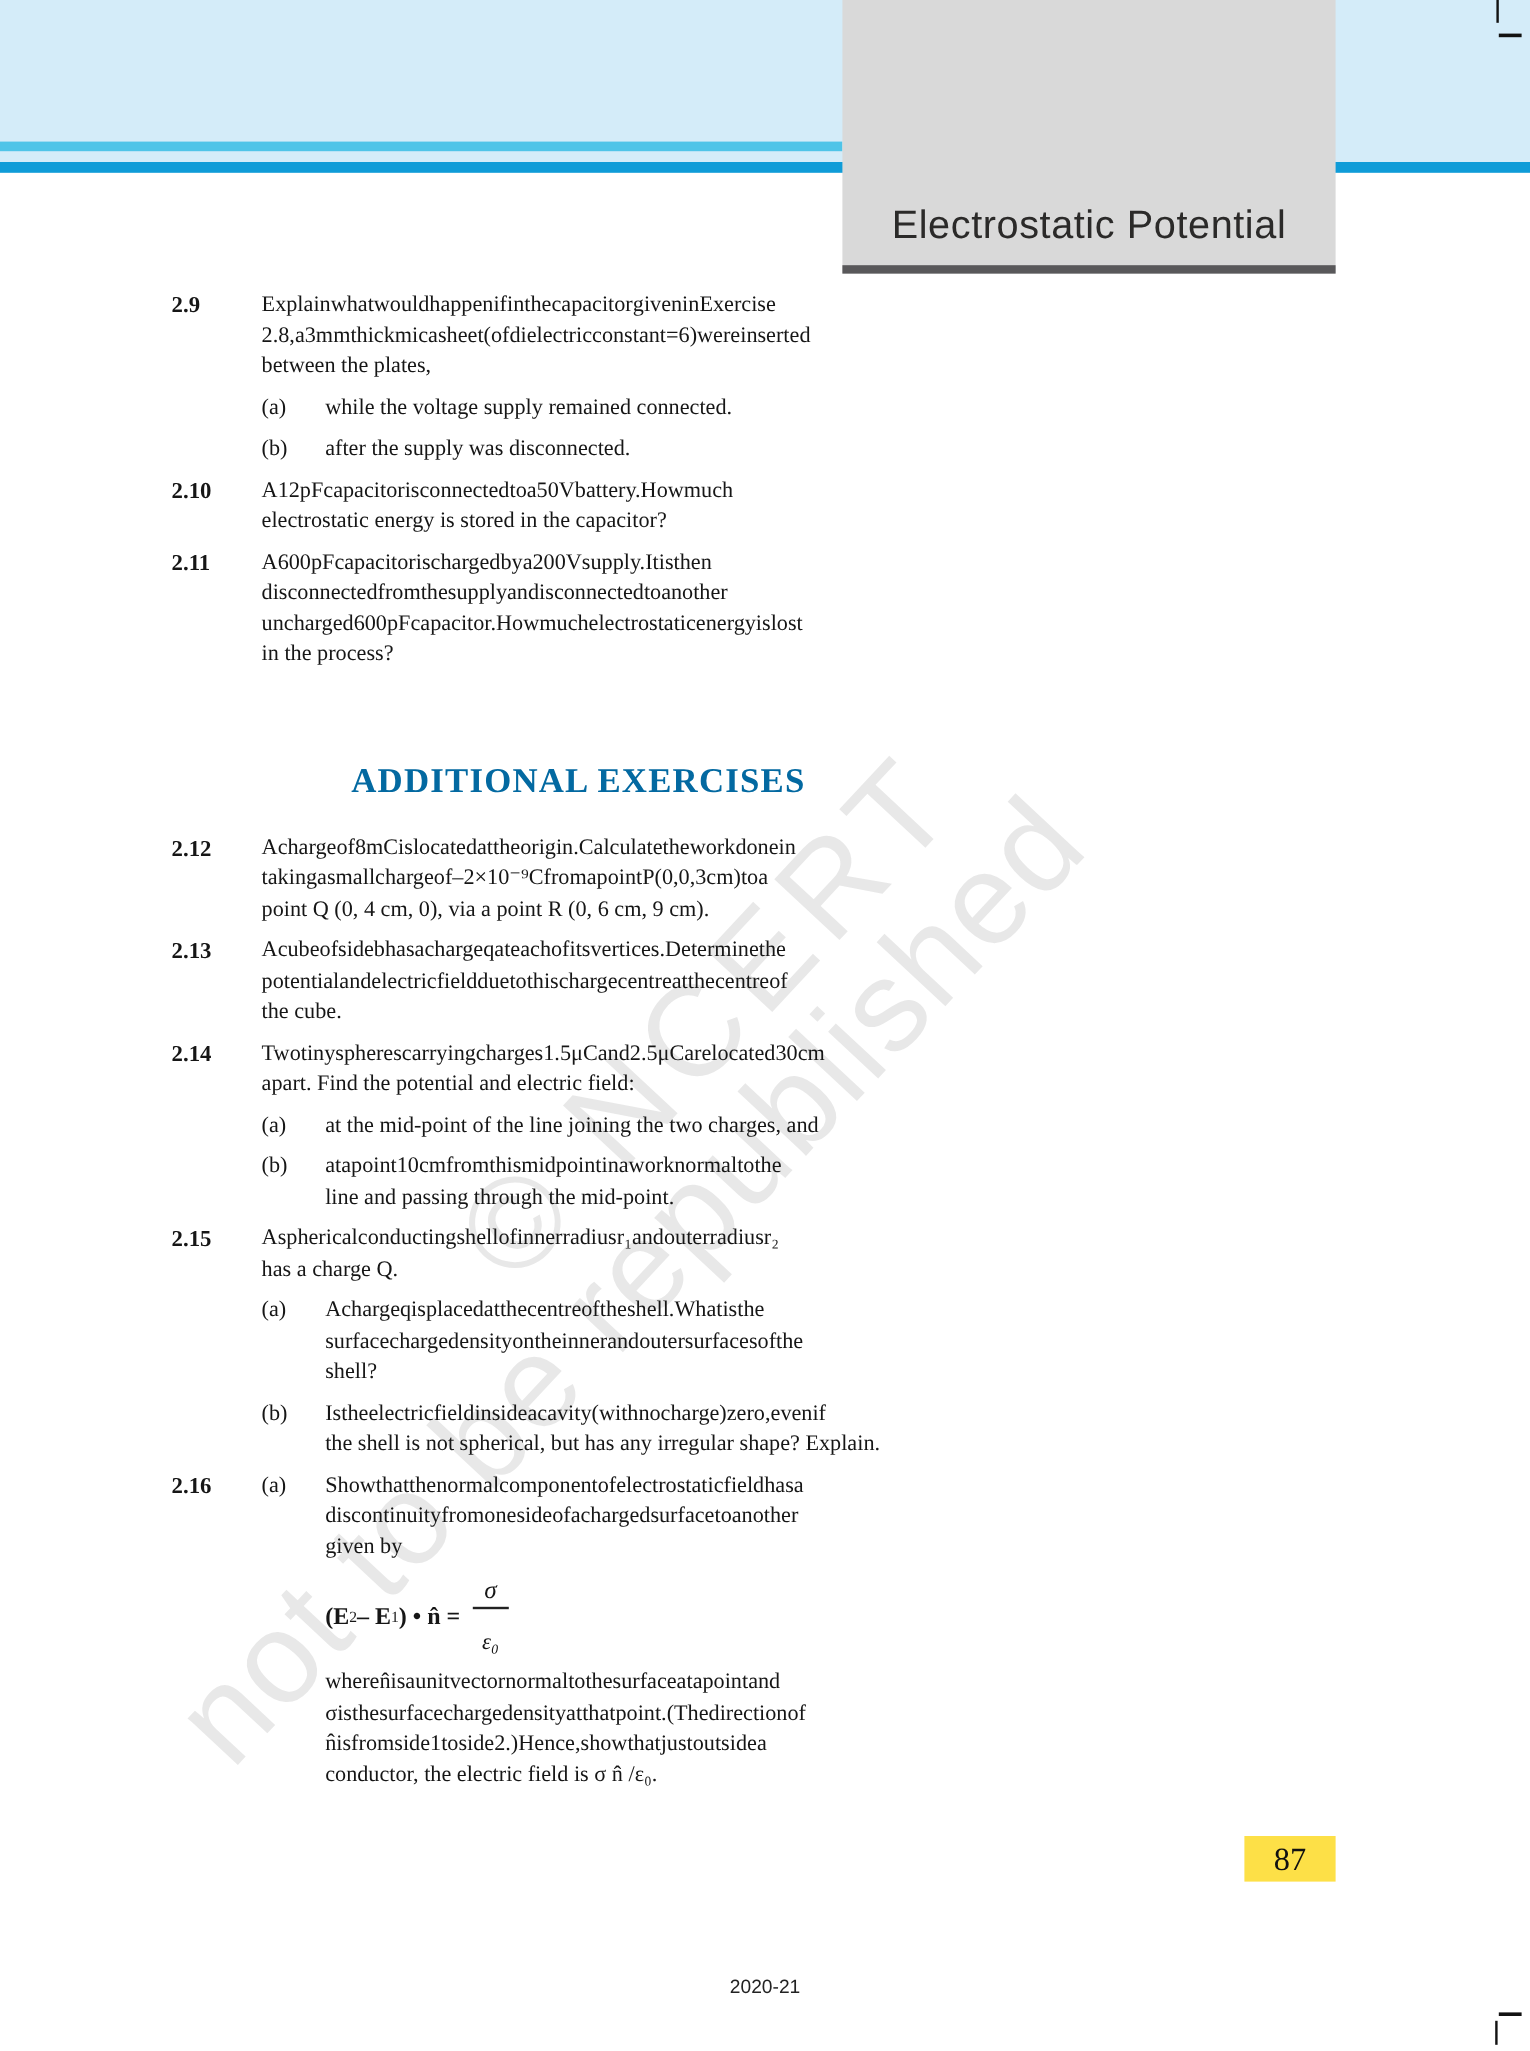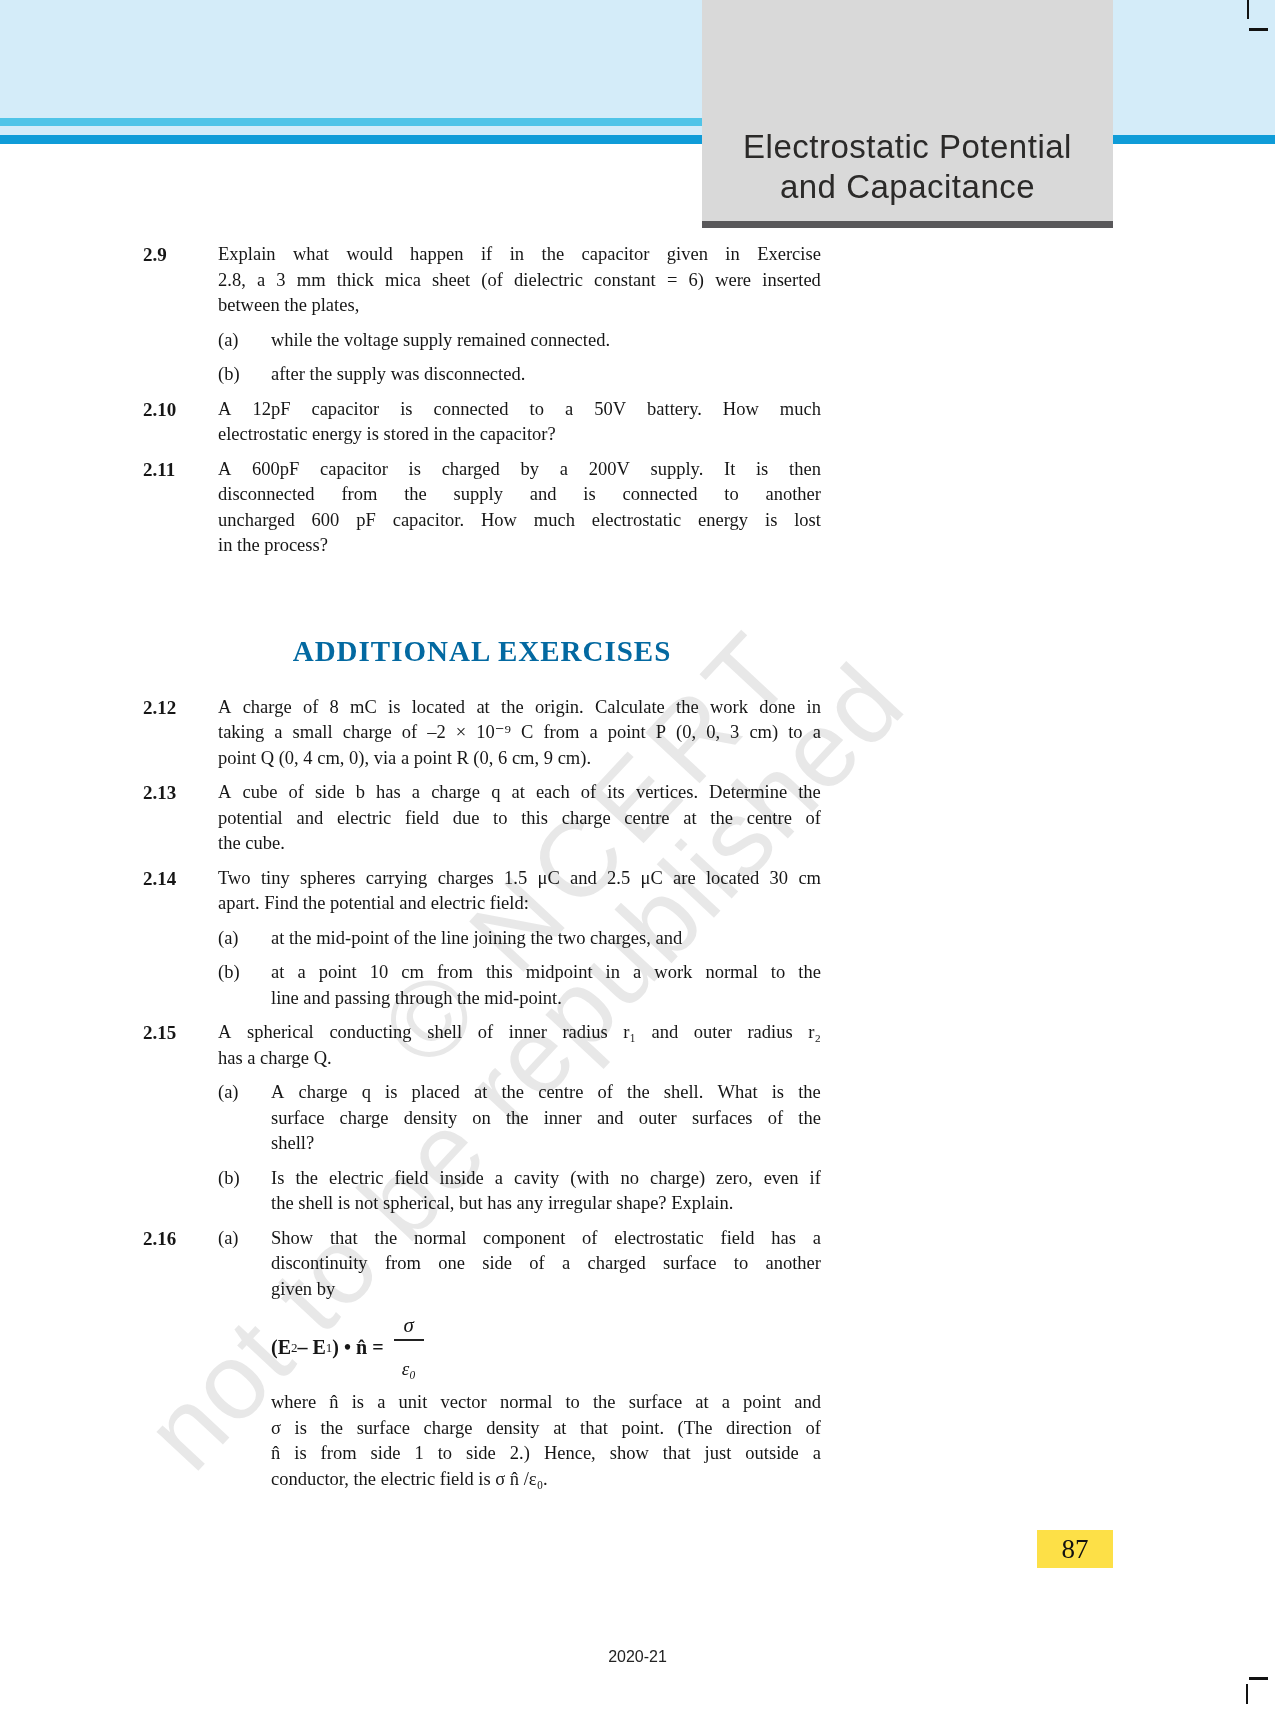--- a/index.html
+++ b/index.html
@@ -39,21 +39,21 @@
   .ex-row{display:flex;margin-bottom:9px;}
   .ex-num{flex:0 0 75px;font-weight:700;font-size:19px;line-height:25.5px;}
   .ex-body{flex:1 1 auto;min-width:0;font-size:18.5px;}
   .block{margin-bottom:9px;}
   .block:last-child{margin-bottom:0;}
   .sub-row{display:flex;margin-bottom:9px;}
   .sub-row:last-child{margin-bottom:0;}
   .sub-label{flex:0 0 53px;font-size:18.5px;line-height:25.5px;}
   .sub-lines{flex:1 1 auto;min-width:0;}
   .line{height:25.5px;line-height:25.5px;white-space:nowrap;}
-  .line.just{display:flex;justify-content:space-between;}
+  .line.just{display:flex;}
   .line .w{flex:0 0 auto;}
   .section-heading{
     margin:76px 0 27px 0;text-align:center;
     font-size:29px;font-weight:700;color:#0369a1;letter-spacing:1px;
     font-family:"Liberation Serif","DejaVu Serif",serif;
   }
   
   #formula-block{margin:12px 0 10px 0;}
   .formula{display:flex;align-items:center;font-size:20px;font-weight:700;line-height:23px;}
   .frac{display:inline-flex;flex-direction:column;align-items:center;margin-left:10px;font-weight:400;}
@@ -73,21 +73,20 @@
 </style>
 </head>
 <body>
 
 <div class="band"></div>
 <div class="stripe-cyan"></div>
 <div class="stripe-blue"></div>
 
 <div class="chapter-box">
   <div class="chapter-title">Electrostatic Potential</div>
-  <div class="chapter-title">and Capacitance</div>
 </div>
 
 <div class="mark" style="left:1247px;top:0;width:2px;height:19px;"></div>
 <div class="mark" style="left:1249px;top:28px;width:19px;height:3px;"></div>
 <div class="mark" style="left:1249px;top:1677px;width:19px;height:3px;"></div>
 <div class="mark" style="left:1246px;top:1684px;width:2px;height:20px;"></div>
 
 <div class="wm wm1">© NCERT</div>
 <div class="wm wm2">not to be republished</div>
 

